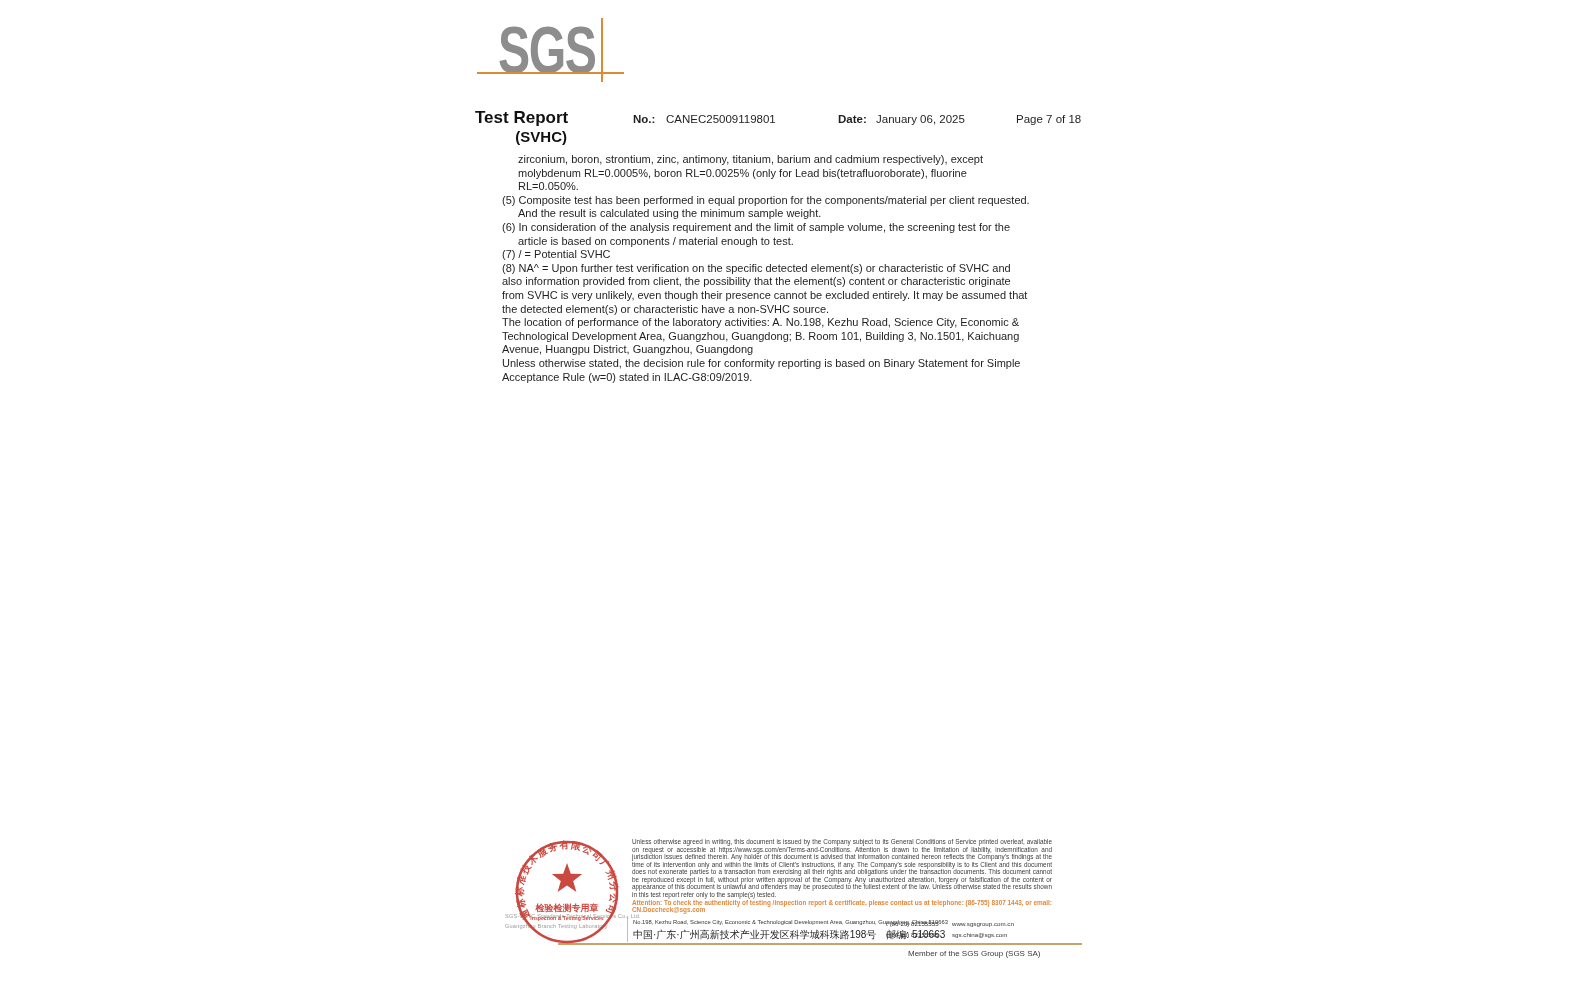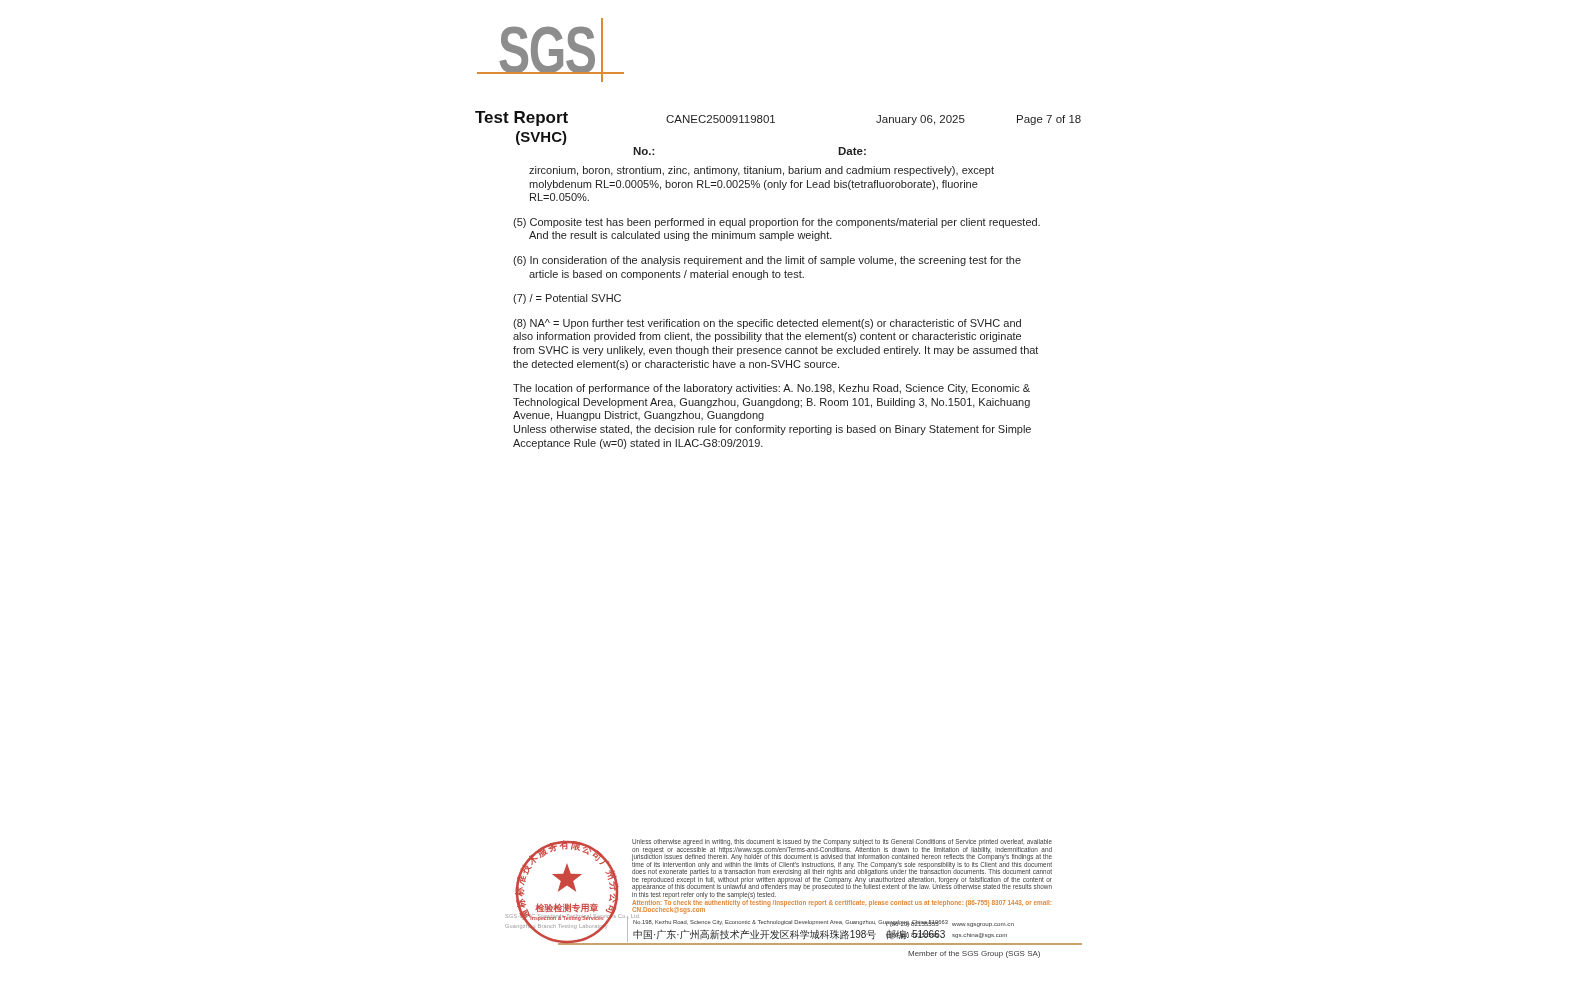--- a/index.html
+++ b/index.html
@@ -8,26 +8,26 @@
   .abs{position:absolute;}
 
   
   .logo{left:498px;top:16px;font-weight:bold;font-size:67px;line-height:1;color:#8d8d8d;
         letter-spacing:-2px;transform:scaleX(.72);transform-origin:left top;}
   .vline{left:601px;top:18px;width:2px;height:64px;background:#dd8a33;}
   .hline{left:477px;top:72px;width:147px;height:2px;background:#dd8a33;}
   .title{left:475px;top:108px;font-size:17px;font-weight:bold;color:#111;}
   .subtitle{left:475px;top:128px;width:92px;text-align:right;font-size:15px;font-weight:bold;color:#111;}
   .hfield{top:113px;font-size:11.5px;}
-  .b{font-weight:bold;margin-top:32px;}
+  .b{font-weight:bold;}
 
   
   .body{left:502px;top:153px;width:580px;font-size:11px;line-height:13.6px;}
   .preline{white-space:pre-line;}
-  .body p{margin:11px;}
+  .body p{margin:0;}
   .ind{padding-left:16px;}
   .hang{padding-left:16px;text-indent:-16px;}
   .loc{margin-top:30px;}
 
   
   .company{left:505px;font-size:5.6px;color:#9a9a9a;letter-spacing:.2px;white-space:nowrap;z-index:1;}
   .stampsvg{left:511px;top:836px;z-index:2;opacity:.9;}
   .disc{left:632px;top:838px;width:420px;font-size:6.4px;line-height:7.5px;color:#3c3c3c;
         text-align:justify;}
   .atten{left:632px;top:899px;width:420px;font-size:6.4px;line-height:7.4px;color:#e2883a;

